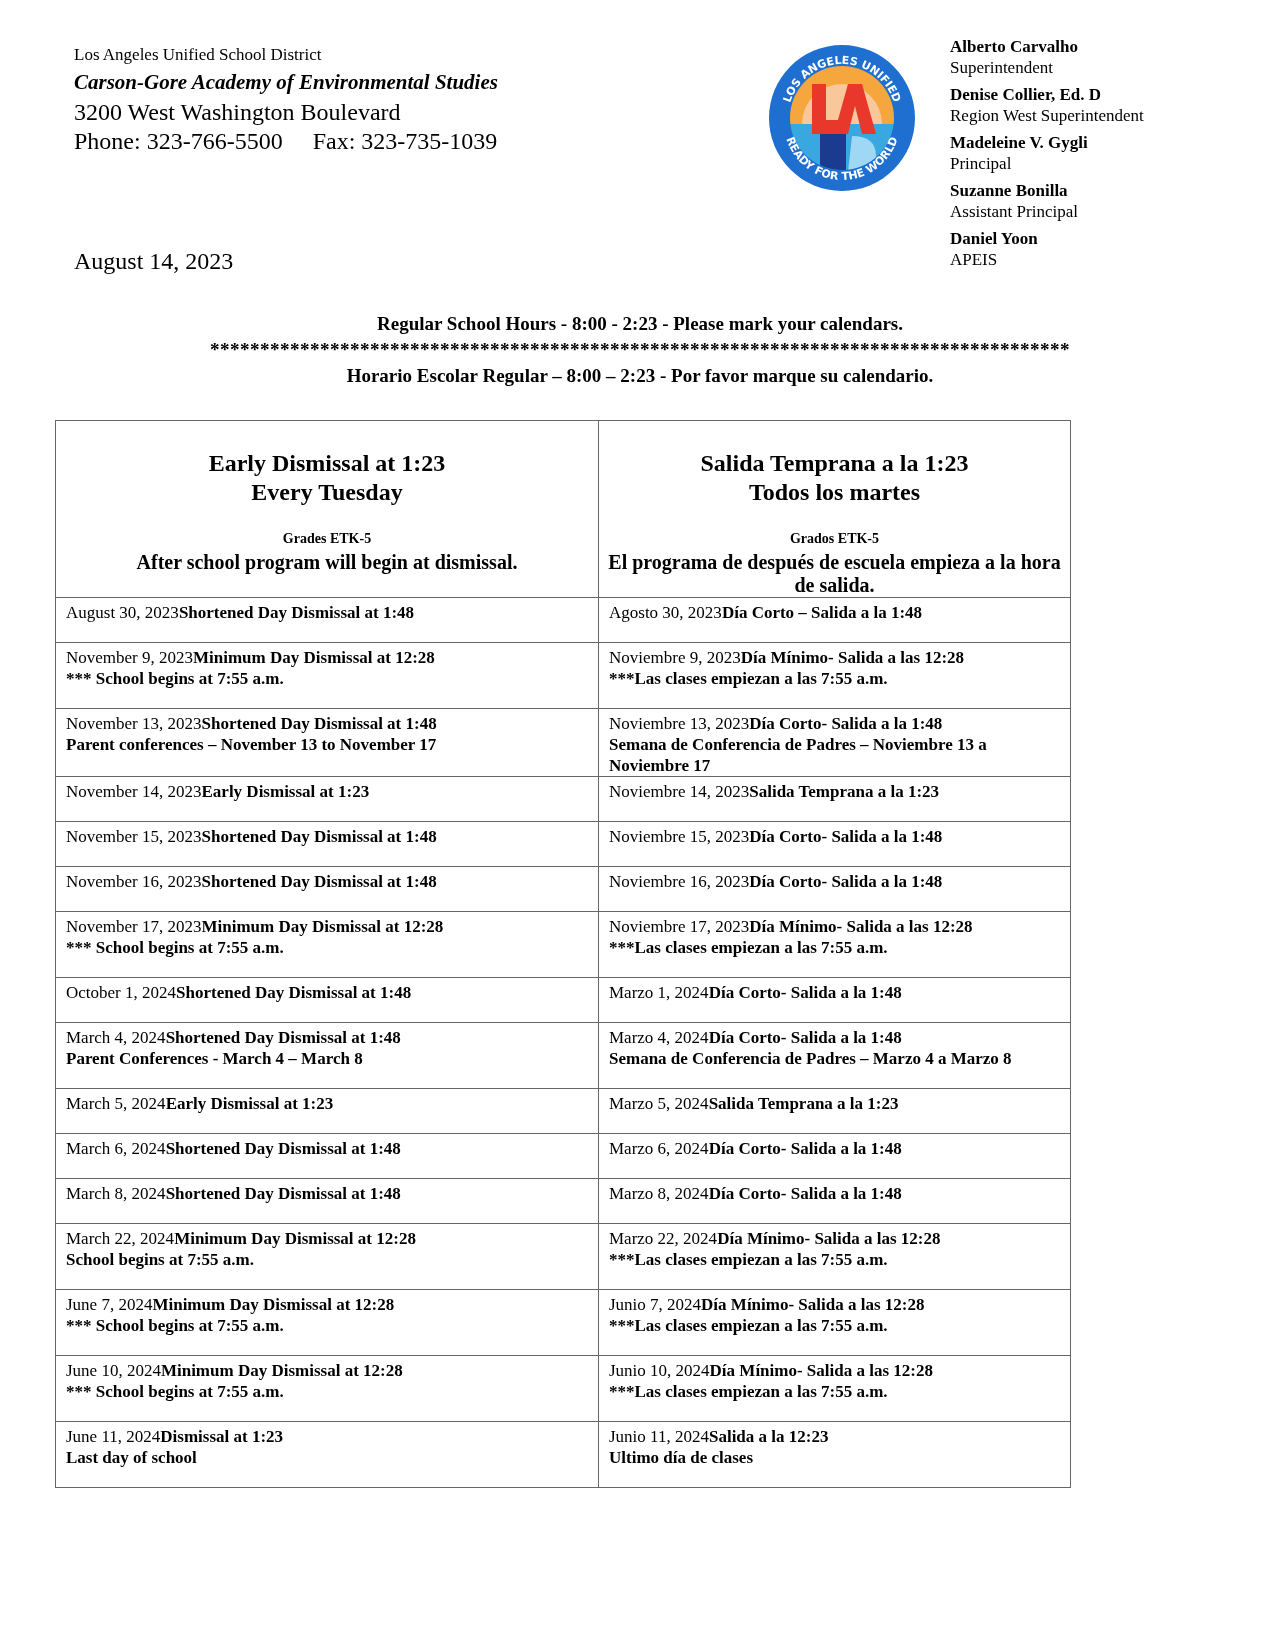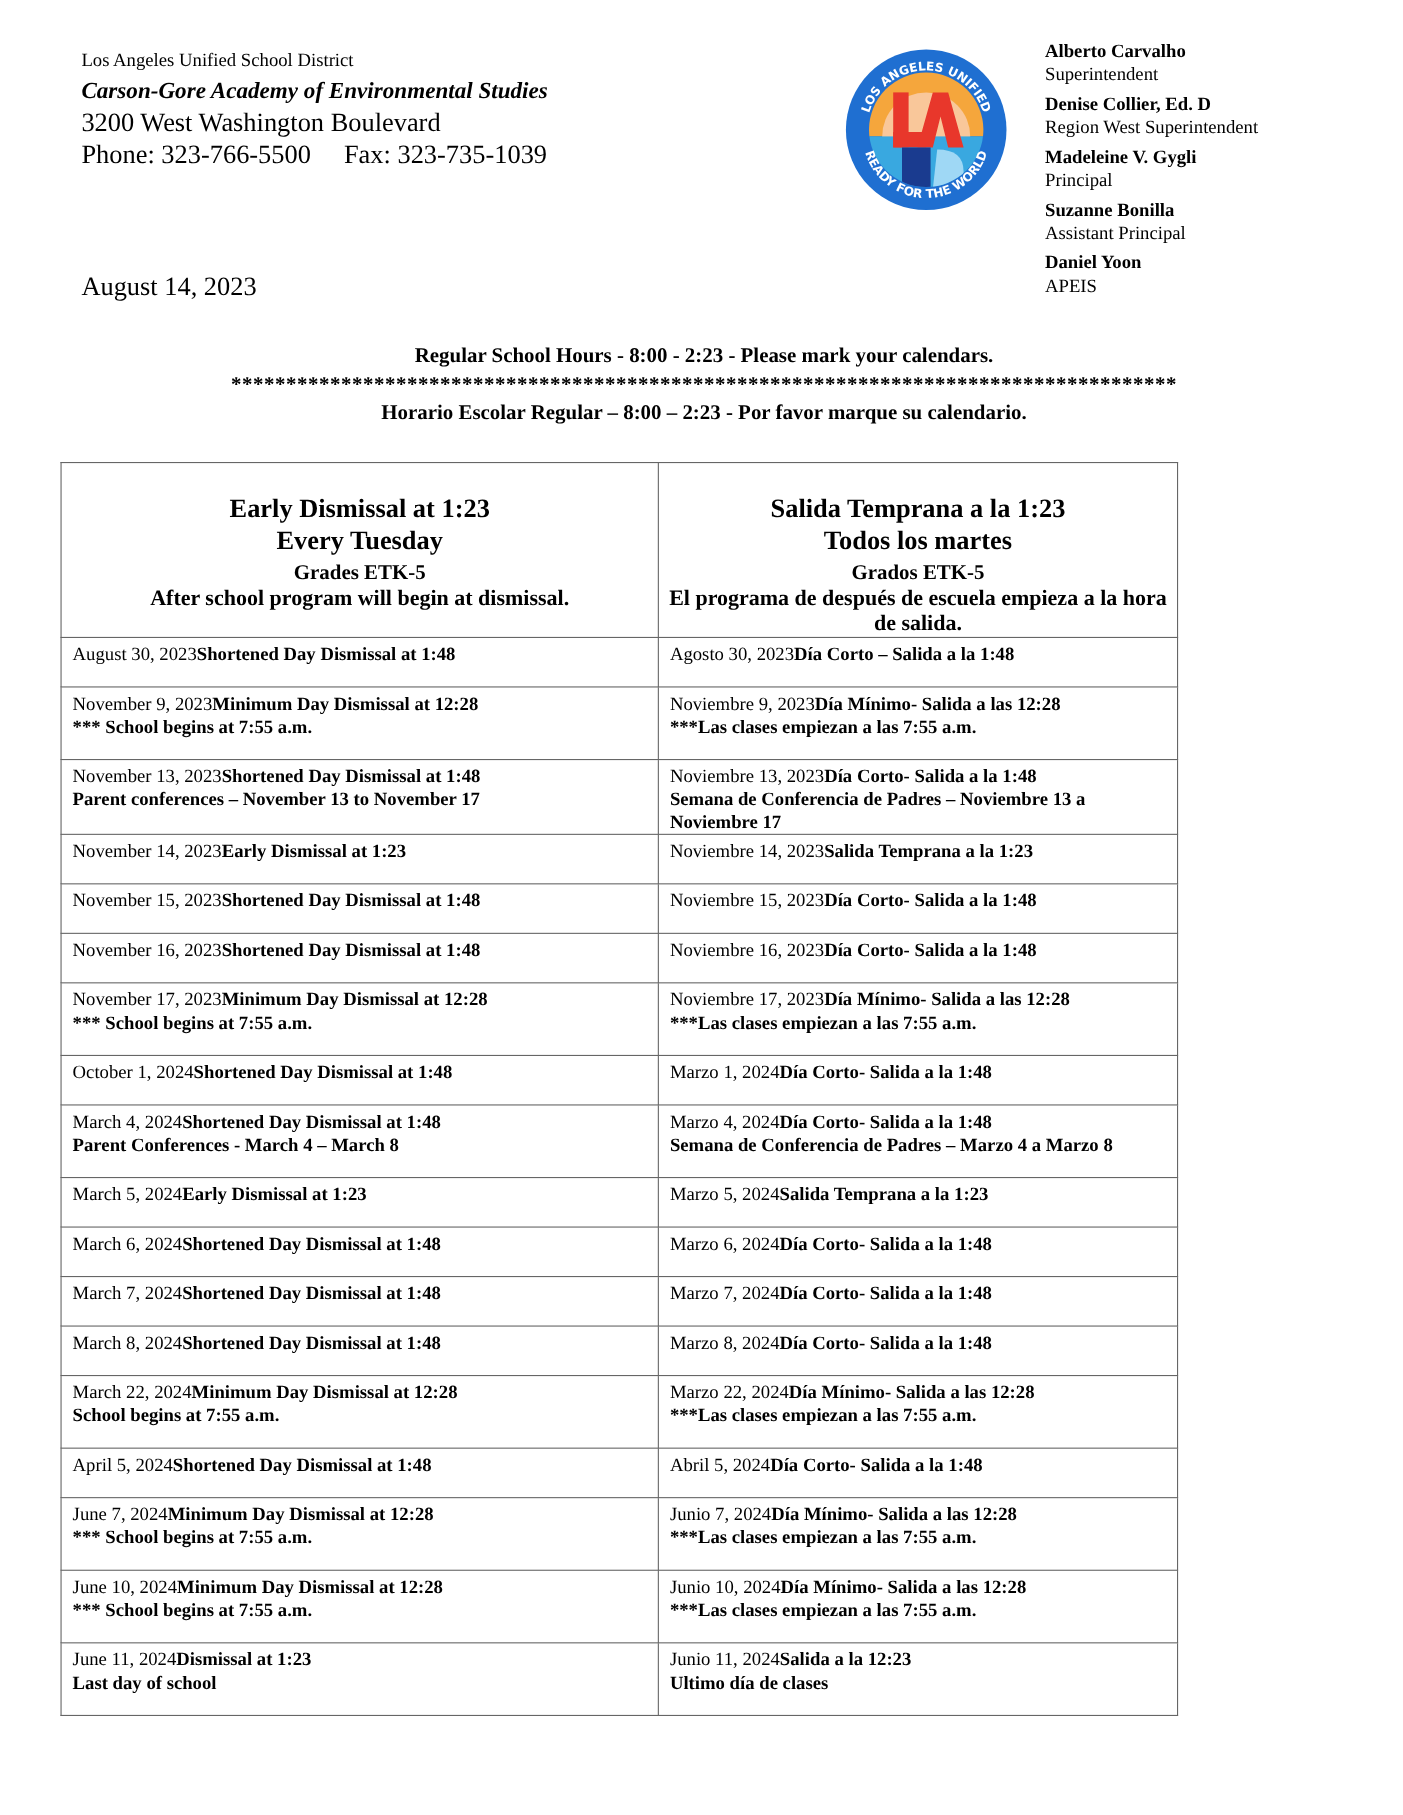--- a/index.html
+++ b/index.html
@@ -16,21 +16,21 @@
     .staff .name { font-weight: bold; line-height: 21px; }
     .staff .role { line-height: 21px; }
     .hours { position: absolute; left: 60px; width: 1160px; top: 312px; text-align: center; font-weight: bold; font-size: 19px; }
     .hours .line { height: 24px; line-height: 24px; }
     .hours .stars { font-size: 19px; letter-spacing: 0.5px; margin: 2px 0; overflow: hidden; white-space: nowrap; }
     table.sched { position: absolute; left: 55px; top: 420px; width: 1016px; border-collapse: collapse; table-layout: fixed; }
     table.sched td { border: 1.5px solid #666; vertical-align: top; padding: 0; }
     table.sched td.left { width: 542px; }
     .head-cell { text-align: center; font-weight: bold; padding-top: 28px !important; height: 130px; }
     .head-cell .h1 { font-size: 24px; line-height: 29px; }
-    .head-cell .h2 { font-size: 19px; line-height: 24px; margin-top: 2px; }
+    .head-cell .h2 { font-size: 14px; line-height: 24px; margin-top: 20px; }
     .head-cell .h3 { font-size: 20px; line-height: 23px; }
     .row-cell { padding: 4px 11px 0 10px !important; font-size: 17px; line-height: 21px; }
     .row-top { display: flex; }
     .row-date { font-weight: normal; }
     .row-event { font-weight: bold; text-align: right; }
     .row-note { font-weight: bold; }
     tr.single td { height: 40px; }
     tr.double td { height: 61px; }
   </style>
 </head>
@@ -298,36 +298,20 @@
     </td>
     <td class="row-cell">
       <div class="row-top">
         <span class="row-date">Marzo 6, 2024</span>
         <span class="row-event">Día Corto- Salida a la 1:48</span>
       </div>
       <div class="row-note"></div>
     </td>
   </tr>
 
-  <tr class="single">
-    <td class="left row-cell">
-      <div class="row-top">
-        <span class="row-date">March 7, 2024</span>
-        <span class="row-event">Shortened Day Dismissal at 1:48</span>
-      </div>
-      <div class="row-note"></div>
-    </td>
-    <td class="row-cell">
-      <div class="row-top">
-        <span class="row-date">Marzo 7, 2024</span>
-        <span class="row-event">Día Corto- Salida a la 1:48</span>
-      </div>
-      <div class="row-note"></div>
-    </td>
-  </tr>
 
   <tr class="single">
     <td class="left row-cell">
       <div class="row-top">
         <span class="row-date">March 8, 2024</span>
         <span class="row-event">Shortened Day Dismissal at 1:48</span>
       </div>
       <div class="row-note"></div>
     </td>
     <td class="row-cell">
@@ -349,36 +333,20 @@
     </td>
     <td class="row-cell">
       <div class="row-top">
         <span class="row-date">Marzo 22, 2024</span>
         <span class="row-event">Día Mínimo- Salida a las 12:28</span>
       </div>
       <div class="row-note">***Las clases empiezan a las 7:55 a.m.</div>
     </td>
   </tr>
 
-  <tr class="single">
-    <td class="left row-cell">
-      <div class="row-top">
-        <span class="row-date">April 5, 2024</span>
-        <span class="row-event">Shortened Day Dismissal at 1:48</span>
-      </div>
-      <div class="row-note"></div>
-    </td>
-    <td class="row-cell">
-      <div class="row-top">
-        <span class="row-date">Abril 5, 2024</span>
-        <span class="row-event">Día Corto- Salida a la 1:48</span>
-      </div>
-      <div class="row-note"></div>
-    </td>
-  </tr>
 
   <tr class="double">
     <td class="left row-cell">
       <div class="row-top">
         <span class="row-date">June 7, 2024</span>
         <span class="row-event">Minimum Day Dismissal at 12:28</span>
       </div>
       <div class="row-note">*** School begins at 7:55 a.m.</div>
     </td>
     <td class="row-cell">

